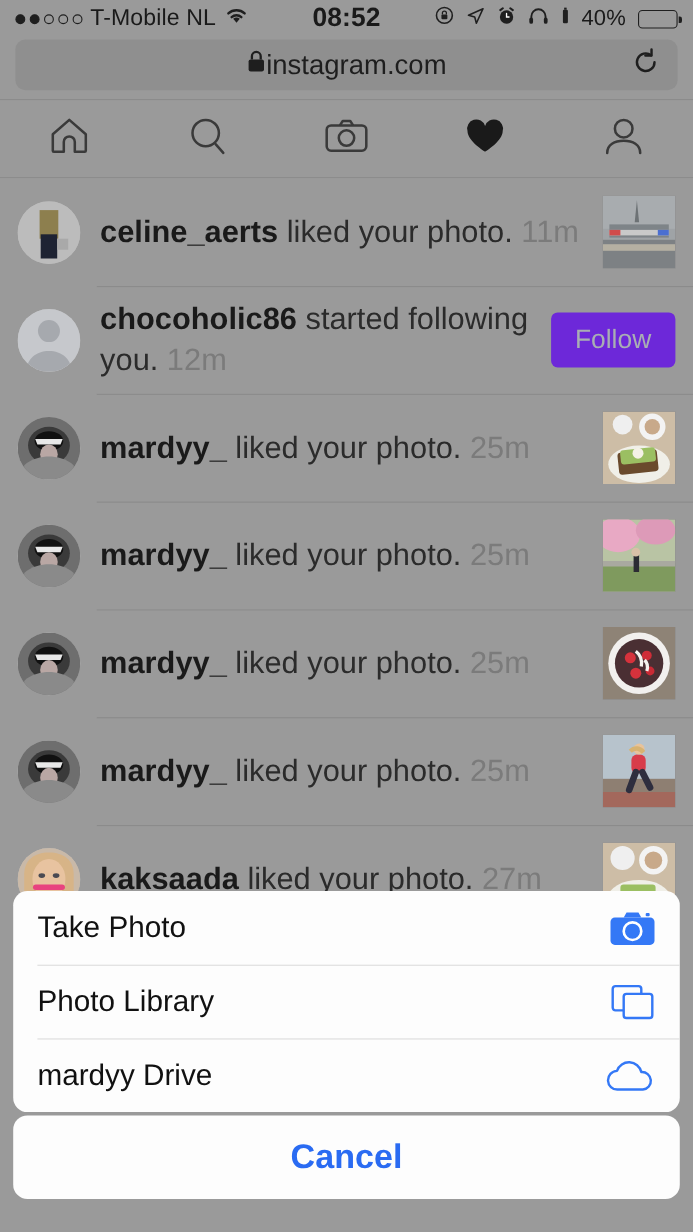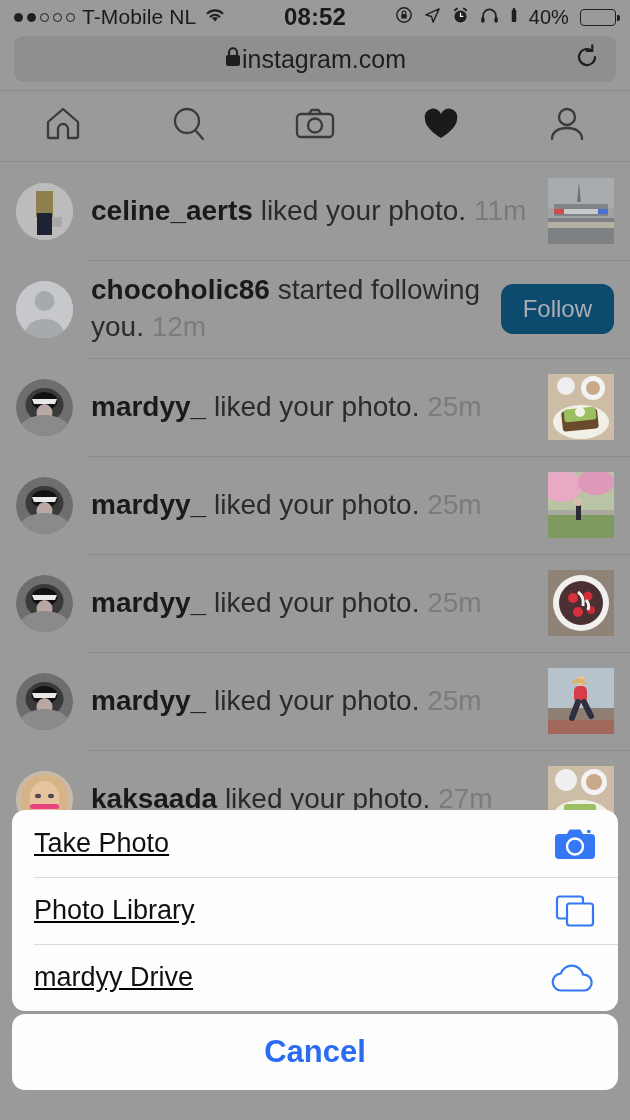--- a/index.html
+++ b/index.html
@@ -73,37 +73,37 @@
     overflow:hidden; background:#b9b9b9; position:relative;
   }
   .notif-text {
     flex:1; padding:0 14px 0 18px;
     font-size:28px; line-height:1.32; color:#2b2b2b;
   }
   .uname { font-weight:bold; color:#1a1a1a; }
   .tstamp { color:#7b7b7b; }
   .thumb { width:66px; height:66px; flex:none; overflow:hidden; position:relative; background:#8a8a8a; }
   .follow-btn {
-    background:#0c4a6e; color:#a9aeb4; font-size:24px;
-    border:none; border-radius:12px; padding:11px 22px;
+    background:#6d28d9; color:#a9aeb4; font-size:24px;
+    border:none; border-radius:6px; padding:11px 22px;
     flex:none; font-family:inherit;
   }
   .caption-line{
     padding:6px 16px; font-size:22px; color:#2a2a2a; text-align:center;
     white-space:nowrap; overflow:hidden;
   }
   .mention{ color:#3a5e95; }
 
   
   .sheet-overlay { position:absolute; inset:0; }
   .sheet {
     position:absolute; left:12px; right:12px;
     background:#fdfdfd; border-radius:13px; overflow:hidden;
   }
-  .sheet-main { top:810px;text-decoration:underline; }
+  .sheet-main { top:810px; }
   .sheet-row {
     height:67px; display:flex; align-items:center;
     padding:0 22px; position:relative;
   }
   .sheet-row + .sheet-row::before{
     content:""; position:absolute; left:22px; right:0; top:0; height:1px; background:#dcdcdc;
   }
   .sheet-label { flex:1; font-size:27px; color:#111; }
   .sheet-icon { width:48px; display:flex; justify-content:flex-end; align-items:center; }
   .sheet-cancel {

